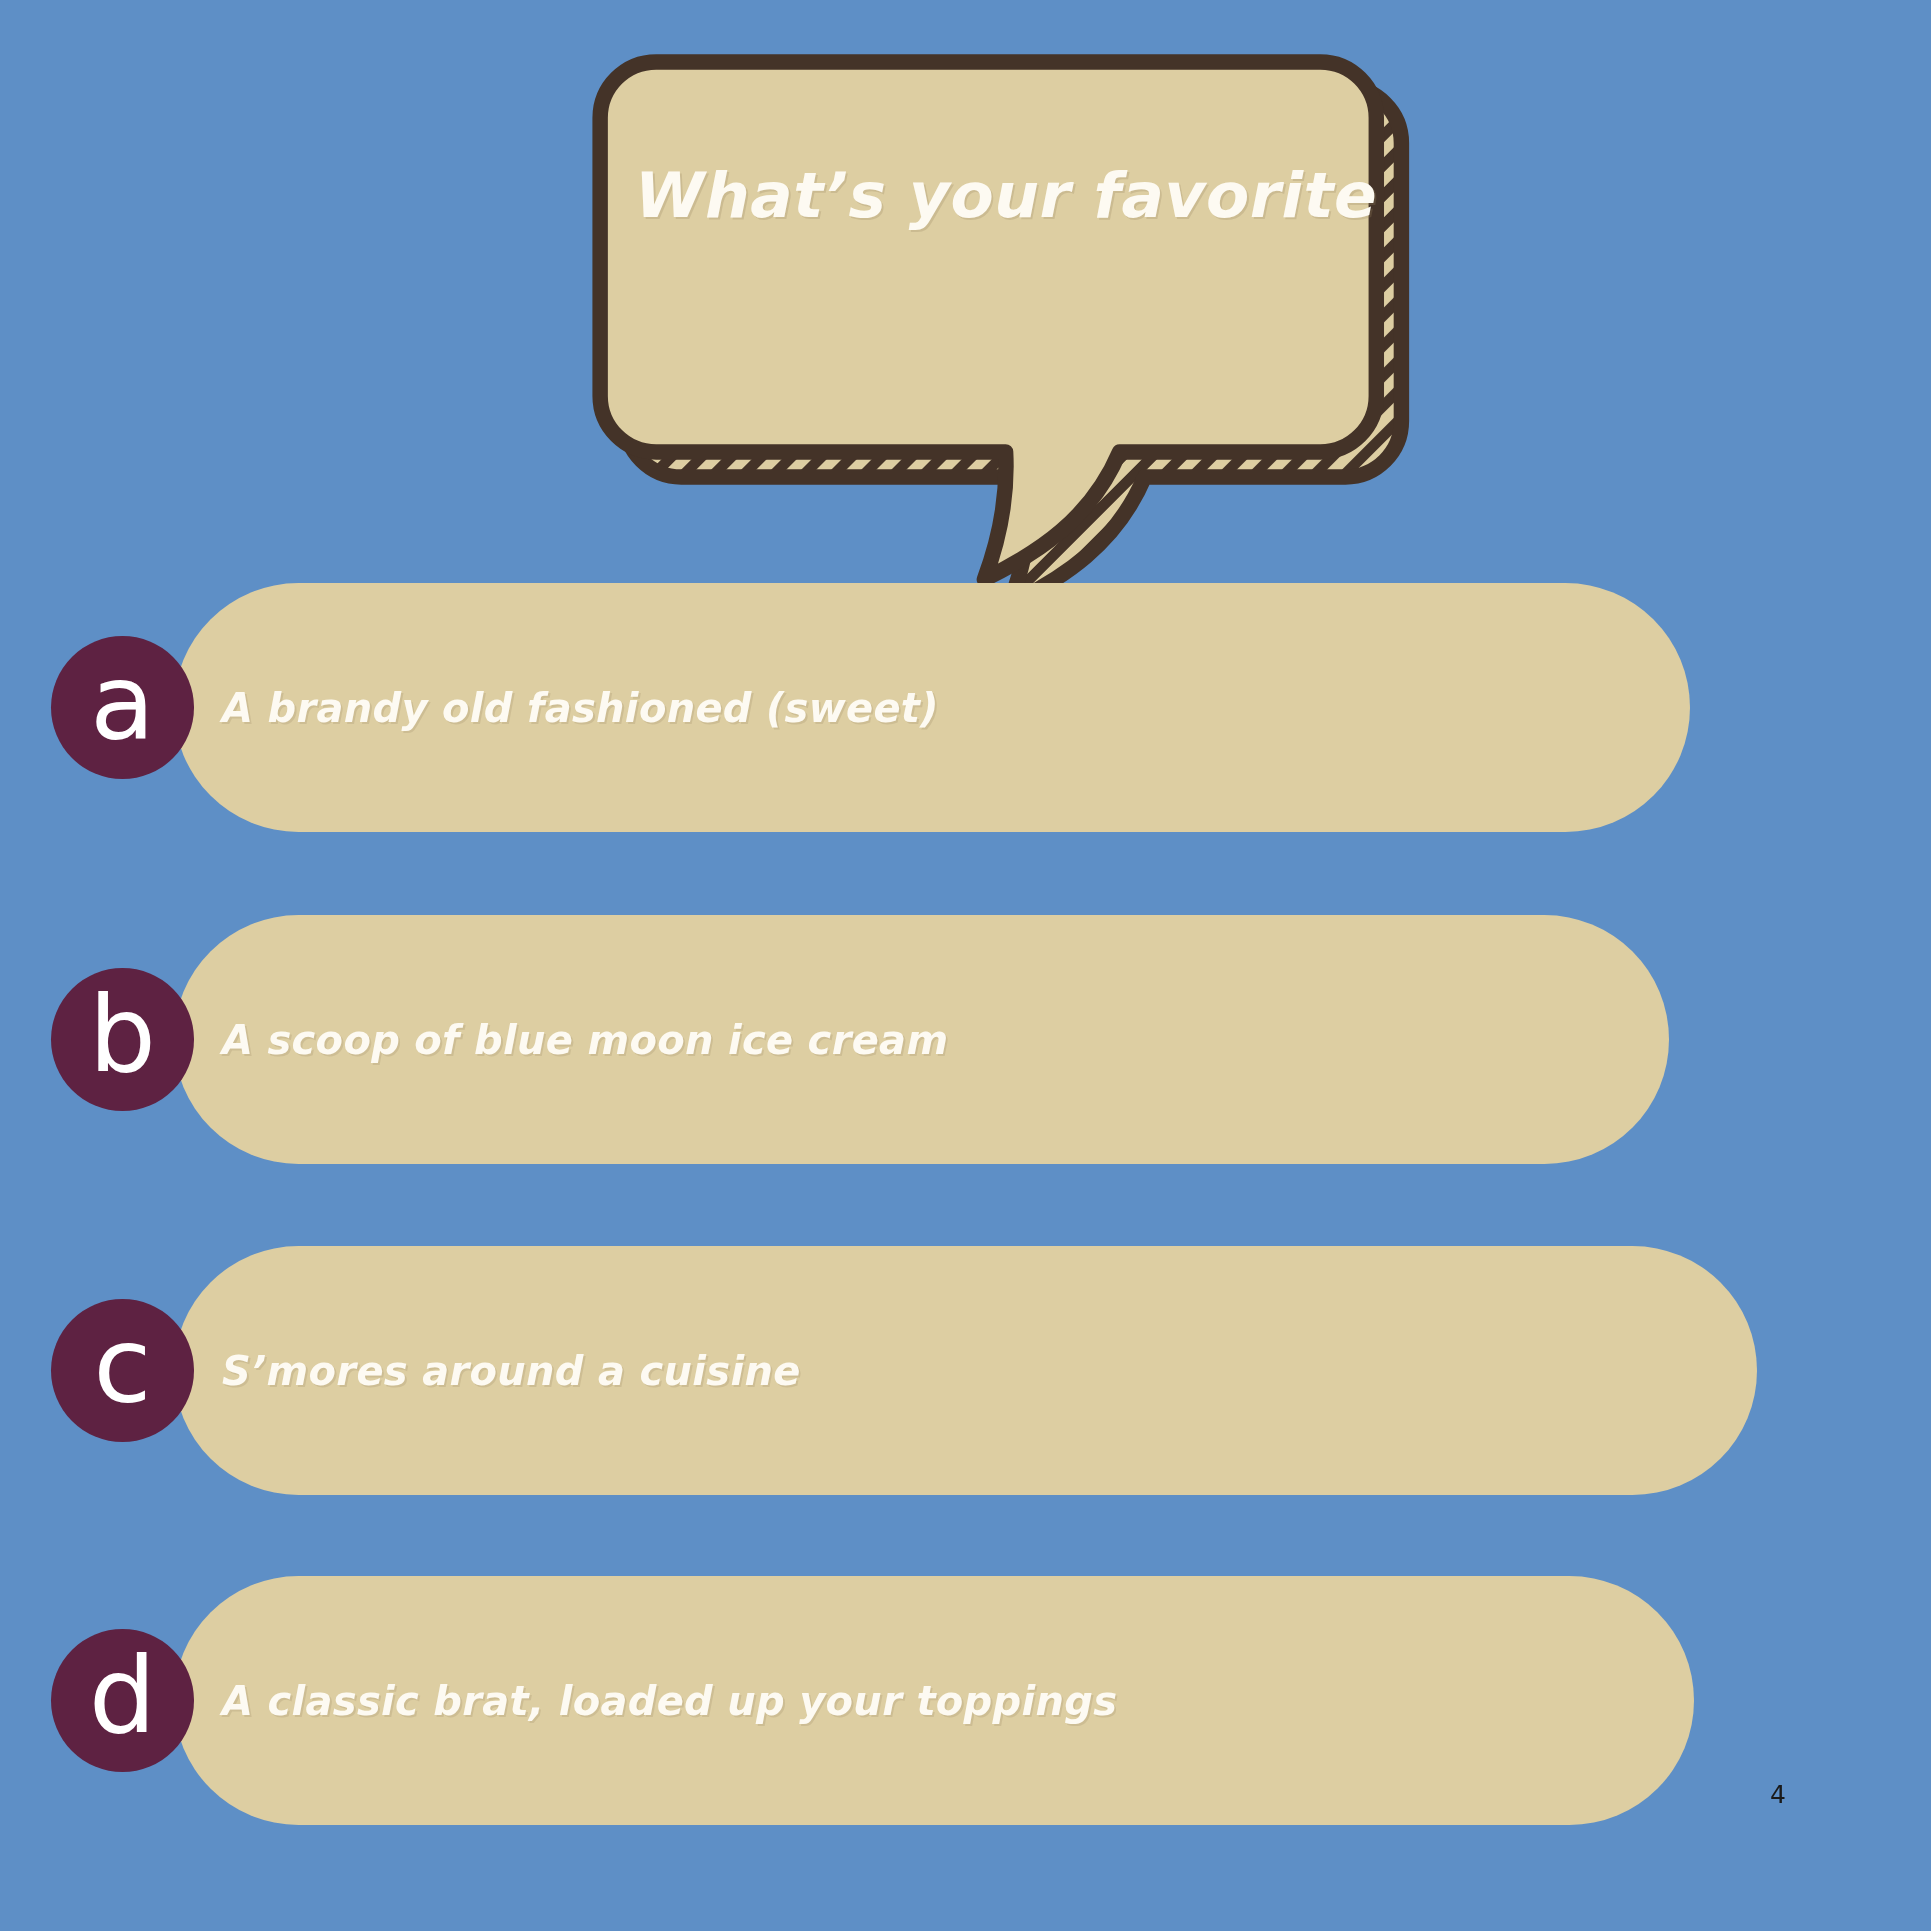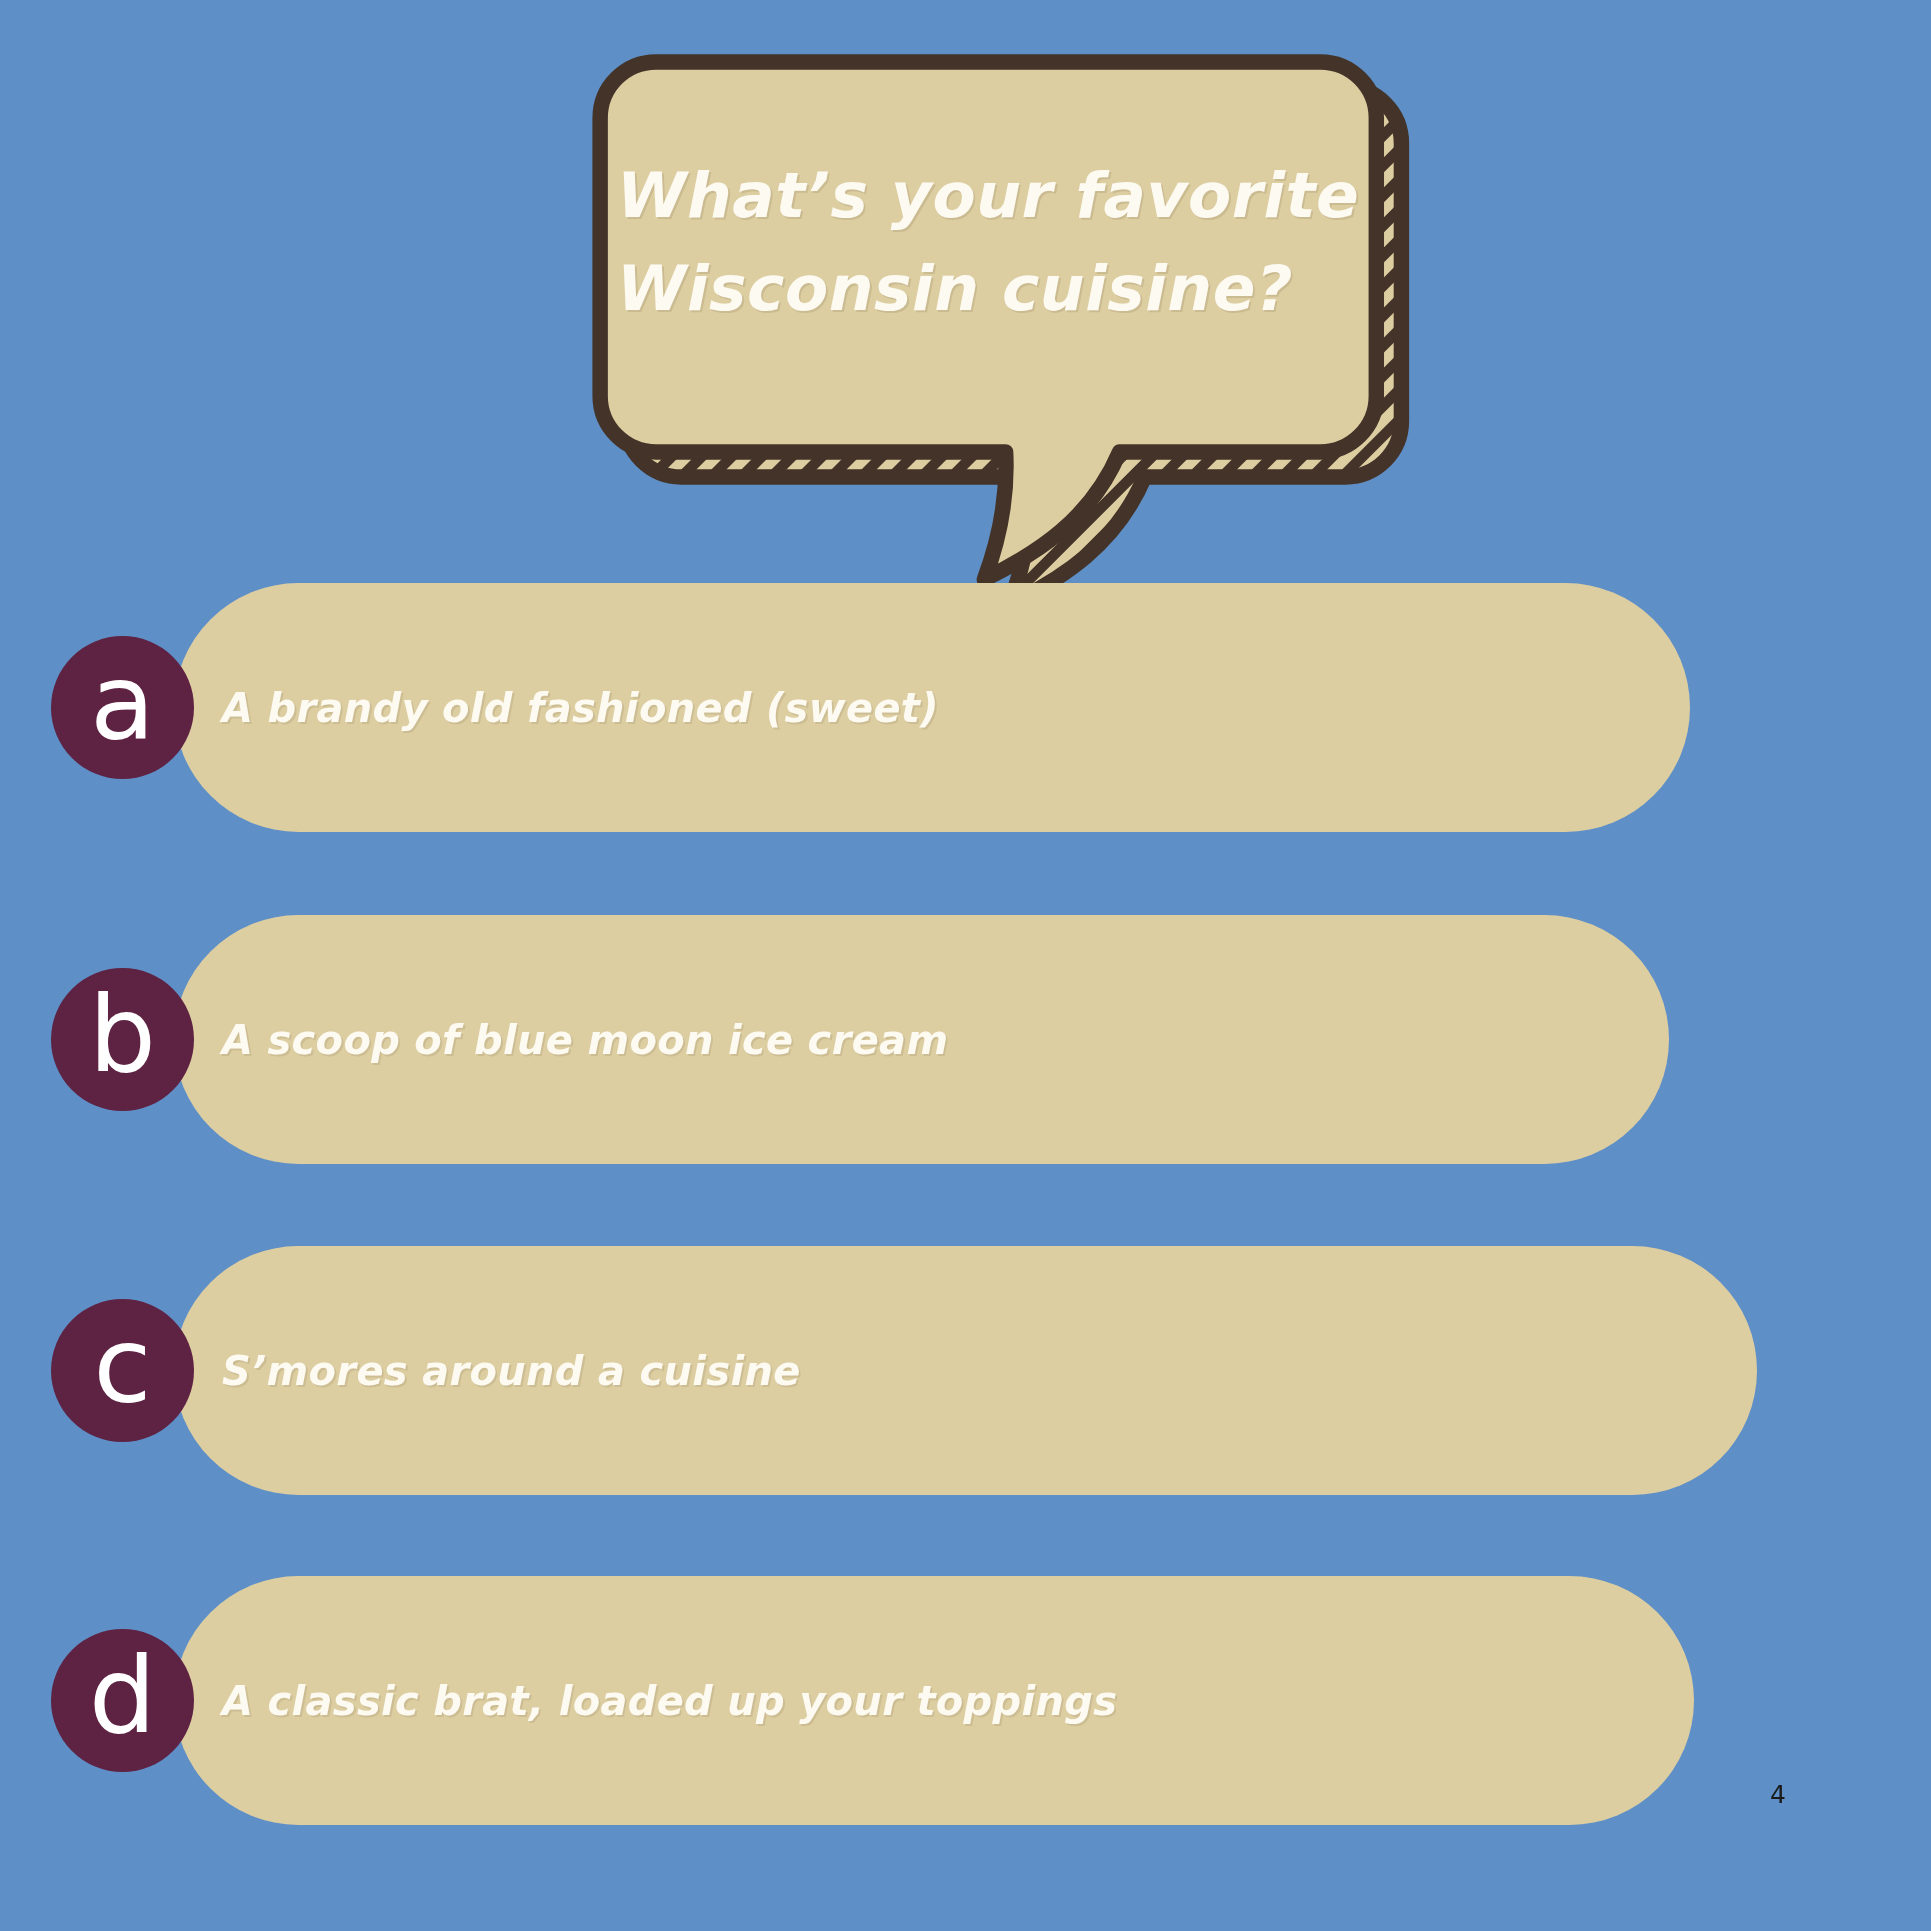--- a/index.html
+++ b/index.html
@@ -32,21 +32,21 @@
   #bubble-svg {
     position: absolute;
     left: 0;
     top: 0;
     width: 811px;
     height: 502px;
     overflow: visible;
   }
   #bubble-text {
     position: absolute;
-    left: 42px;
+    left: 60px;
     top: 89px;
     width: 676px;
     text-align: center;
     color: #fdfaf2;
     font-family: "DejaVu Sans", sans-serif;
     font-style: italic;
     font-weight: bold;
     font-size: 63px;
     line-height: 1.48;
     letter-spacing: 0.5px;
@@ -182,21 +182,20 @@
                  c -30,70 -85,105 -140,132
                  c 18,-48 24,-94 22,-132
                  h -362
                  a 58,58 0 0 1 -58,-58
                  z" fill="#ddcea2" stroke="#443328" stroke-width="16" stroke-linejoin="round"></path>
       </g>
     </svg>
 
     <div id="bubble-text">
       <span class="l">What’s your favorite</span>
-      <span class="l">Wisconsin cuisine?</span>
     </div>
   </div>
 
   <div class="option" id="option-a">
     <div class="pill"></div>
     <div class="badge">a</div>
     <div class="label">A brandy old fashioned (sweet)</div>
   </div>
 
   <div class="option" id="option-b">

